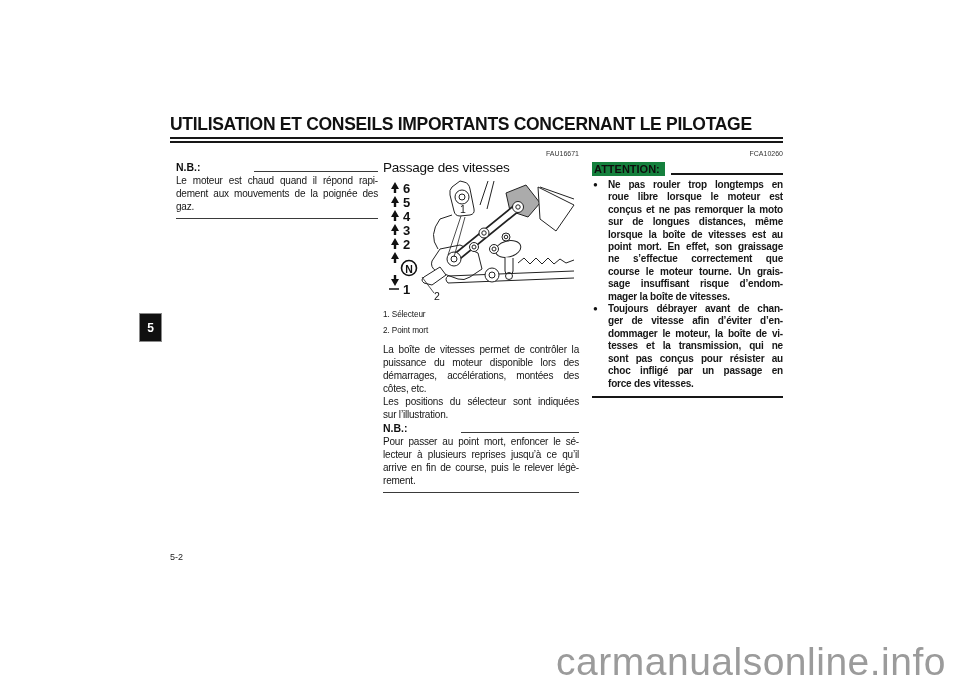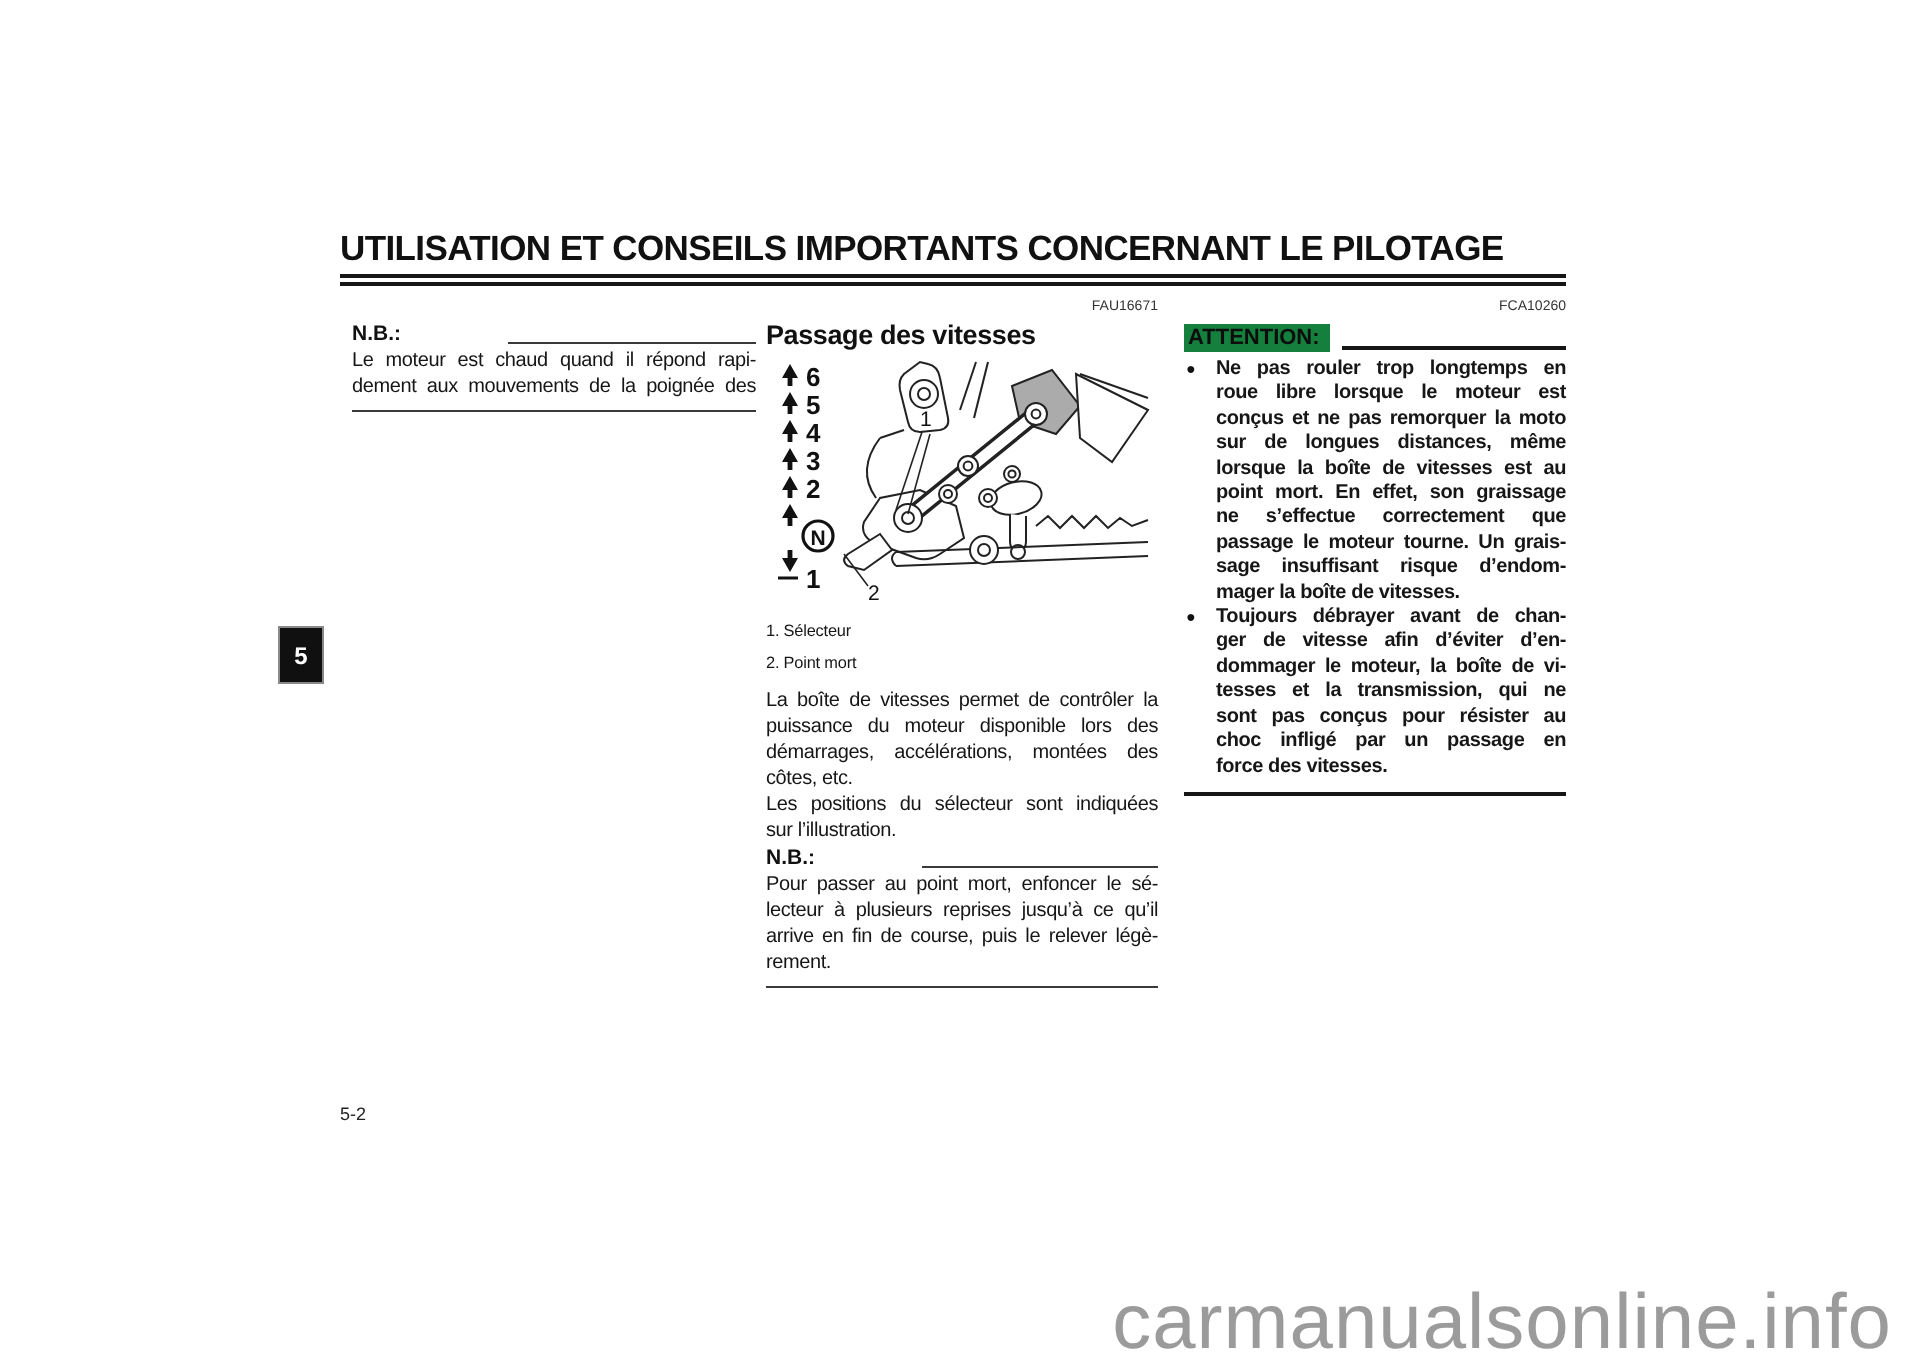--- a/index.html
+++ b/index.html
@@ -46,21 +46,21 @@
 
   .nb-row {
     display:flex; align-items:flex-end;
     font-size:10.5px; font-weight:bold; line-height:13px; color:#111;gap:48px;
   }
   .nb-rule { flex:1; border-bottom:1px solid #3a3a3a; margin:0 0 2px 5px; }
   .close-rule { border-top:1px solid #3a3a3a; margin-top:5px; }
 
   
   #mid-heading {
-    font-size:13.5px; font-weight:bold; letter-spacing:-0.2px;
+    font-size:13.5px; font-weight:normal; letter-spacing:-0.2px;
     line-height:16px; margin-bottom:3px; color:#111;
   }
   #figure-wrap { margin:1px 0 2px 5px; }
   #legend { font-size:8.2px; line-height:15.5px; letter-spacing:-0.1px; margin:1px 0 5px 0; color:#161616; }
   #mid-nb { margin-top:1px; }
 
   
   .attn-row { display:flex; align-items:flex-end; margin-top:4px; }
   #attention-label {
     background:#15803d; color:#0d0d0d;
@@ -97,20 +97,21 @@
 <div id="section-tab" class="abs">5</div>
 
 <div id="col-left" class="col">
   <div class="nb-row">
     <span>N.B.:</span>
     <span class="nb-rule"></span>
   </div>
   <div class="body-text">
       <div class="jline">Le moteur est chaud quand il répond rapi-</div>
       <div class="jline">dement aux mouvements de la poignée des</div>
+      <div class="jline last">gaz.</div>
     </div>
   <div class="close-rule"></div>
 </div>
 
 <div id="col-mid" class="col">
   <div class="code">FAU16671</div>
   <div id="mid-heading">Passage des vitesses</div>
 
   <div id="figure-wrap">
     <svg width="188" height="122" viewBox="0 0 188 122">
@@ -223,21 +224,21 @@
     <div class="bullet-item">
       <span class="bullet-dot">●</span>
       <div class="body-text">
           <div class="jline">Ne pas rouler trop longtemps en</div>
           <div class="jline">roue libre lorsque le moteur est</div>
           <div class="jline">conçus et ne pas remorquer la moto</div>
           <div class="jline">sur de longues distances, même</div>
           <div class="jline">lorsque la boîte de vitesses est au</div>
           <div class="jline">point mort. En effet, son graissage</div>
           <div class="jline">ne s’effectue correctement que</div>
-          <div class="jline">passage le moteur tourne. Un grais-</div>
+          <div class="jline">course le moteur tourne. Un grais-</div>
           <div class="jline">sage insuffisant risque d’endom-</div>
           <div class="jline last">mager la boîte de vitesses.</div>
         </div>
     </div>
     <div class="bullet-item">
       <span class="bullet-dot">●</span>
       <div class="body-text">
           <div class="jline">Toujours débrayer avant de chan-</div>
           <div class="jline">ger de vitesse afin d’éviter d’en-</div>
           <div class="jline">dommager le moteur, la boîte de vi-</div>

